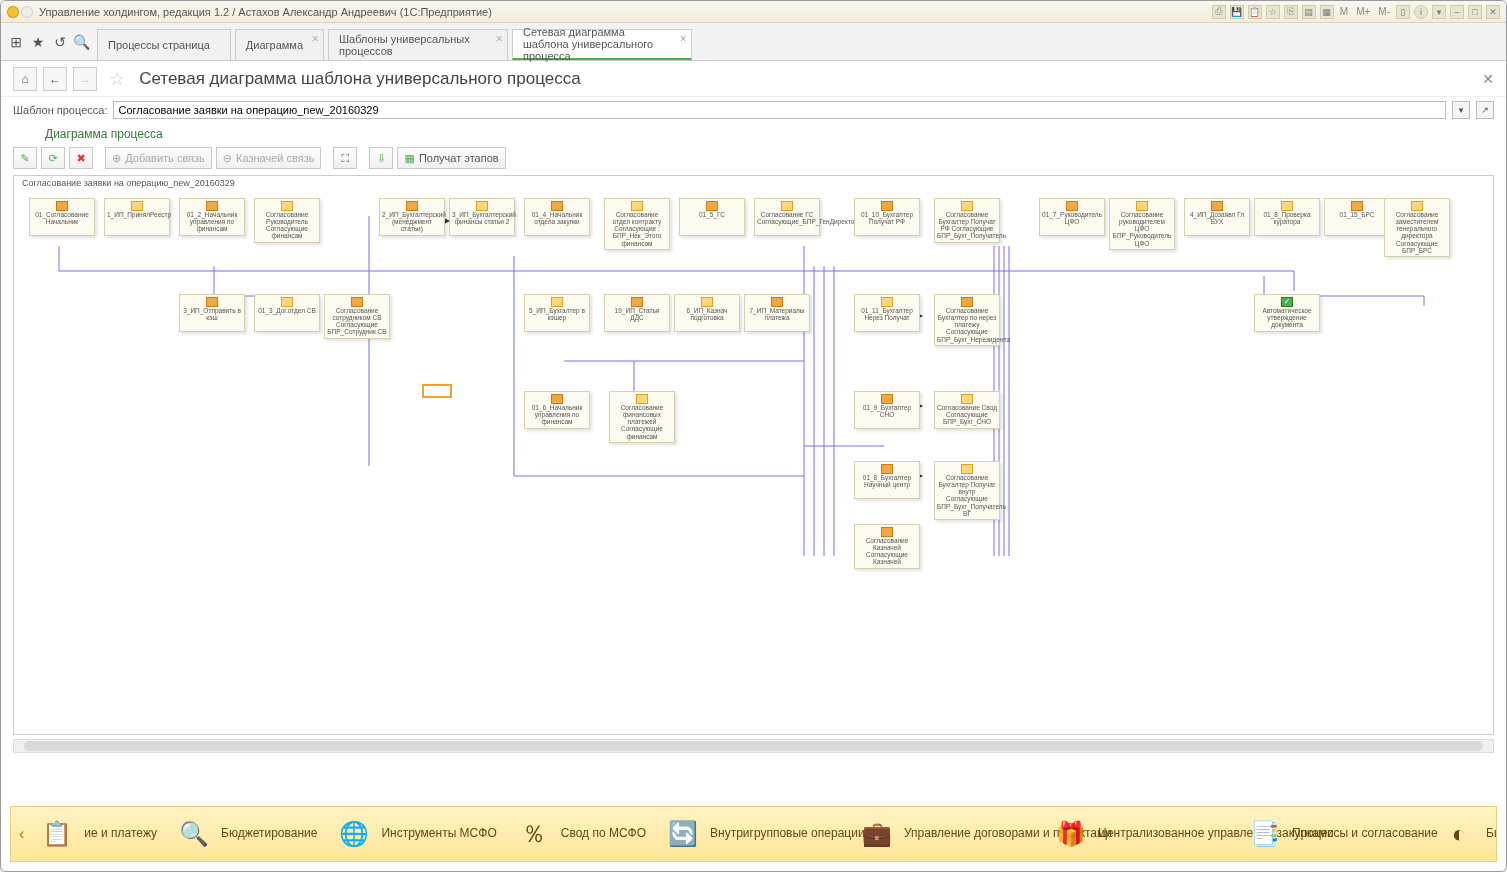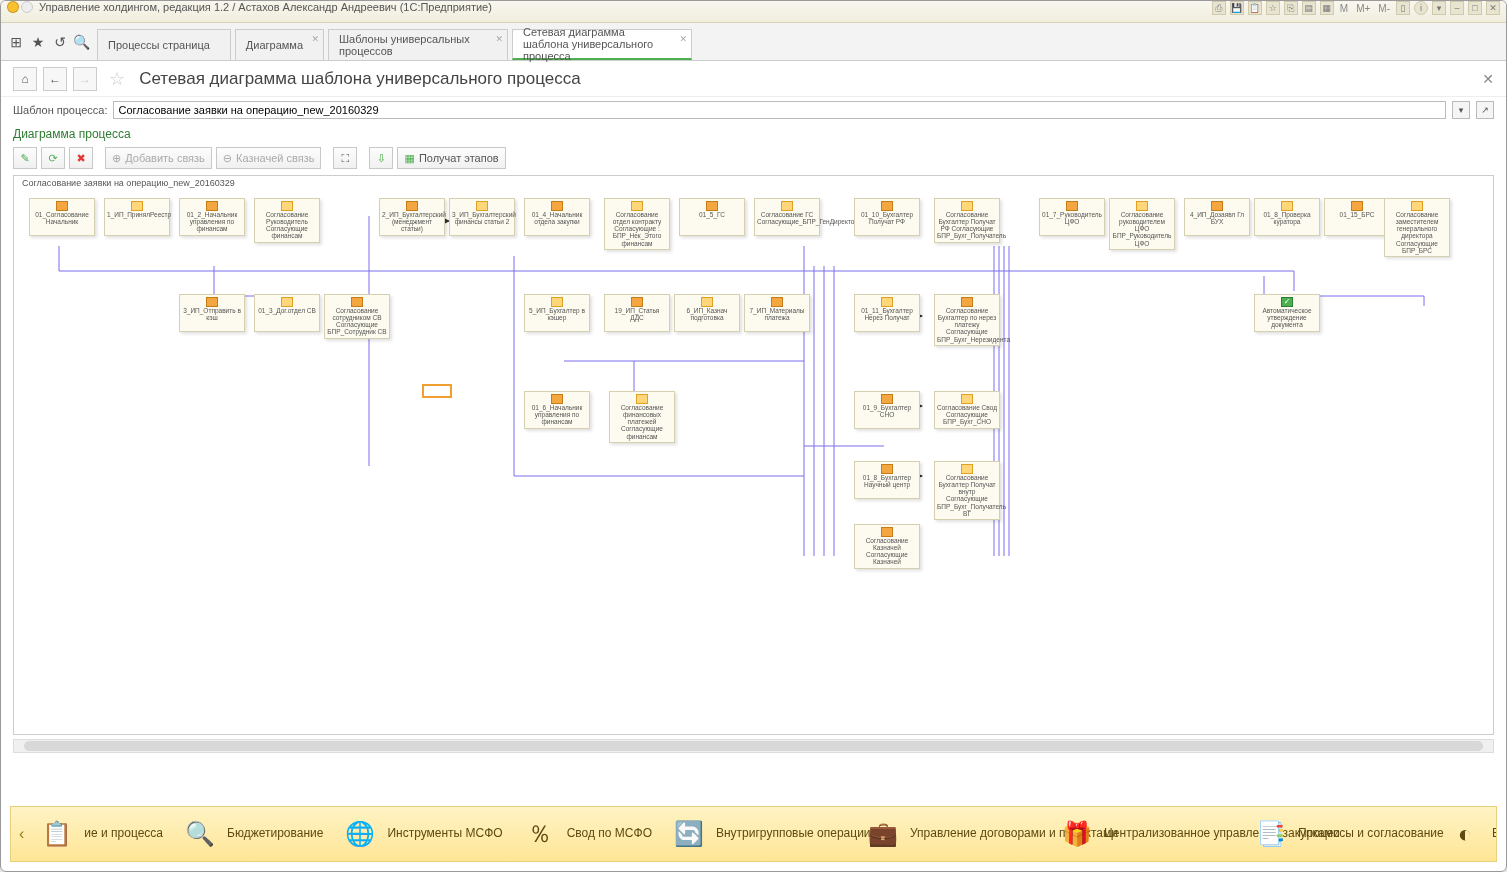--- a/index.html
+++ b/index.html
@@ -1,19 +1,19 @@
 <!DOCTYPE html>
 <html><head>
 <meta charset="utf-8">
 <style>
   * { box-sizing: border-box; margin: 0; padding: 0; }
   body { font-family: Arial, sans-serif; font-size: 11px; background: #fff; width: 1507px; height: 872px; overflow: hidden; border: 1px solid #999; border-radius: 6px; box-shadow: 0 4px 20px rgba(0,0,0,.3); }
 
   
-  .titlebar { height: 22px; background: linear-gradient(#f8f6ee,#f1eede); display:flex; align-items:flex-start; padding:0 6px; border-bottom:1px solid #d8d2b8; font-size:11px; color:#555;}
+  .titlebar { height: 22px; background: linear-gradient(#f8f6ee,#f1eede); display:flex; align-items:center; padding:0 6px; border-bottom:1px solid #d8d2b8; font-size:11px; color:#555;}
   .titlebar .traffic { display:flex; gap:2px; margin-right:6px;}
   .titlebar .traffic span{ width:12px;height:12px;border-radius:50%; display:inline-block; border:1px solid rgba(0,0,0,.2);}
   .traffic .y{background:#fbc02d;} .traffic .g{background:#7cb342;}
   .titlebar .right-icons{ margin-left:auto; display:flex; gap:4px; align-items:center;}
   .titlebar .right-icons .ico{ width:14px; height:14px; background:#e8e4d0; border:1px solid #cfc9ad; font-size:9px; display:flex;align-items:center;justify-content:center; color:#777; cursor:pointer;}
   .titlebar .mtxt{font-size:10px;color:#888;padding:0 2px;}
 
   
   .tabstrip { height:38px; background:#f3f3f3; border-bottom:1px solid #ccc; display:flex; align-items:stretch; padding-left:4px;}
   .tabstrip .sysbtn{ width:22px; display:flex; align-items:center; justify-content:center; font-size:14px; color:#555; cursor:pointer;}
@@ -26,21 +26,21 @@
   .navbtn{ width:24px;height:24px; border:1px solid #ccc; background:#f7f7f7; display:flex;align-items:center;justify-content:center; font-size:12px; color:#555; cursor:pointer;}
   .navrow .title{ font-size:17px; color:#444; margin-left:8px;}
   .navrow .star{ font-size:18px; color:#ccc; margin-left:6px;}
   .navrow .closex{ margin-left:auto; font-size:14px; color:#888; cursor:pointer;}
 
   
   .fieldrow{ padding:4px 12px; display:flex; align-items:center; gap:6px; font-size:11px; color:#555;}
   .fieldrow input{ flex:1; height:18px; border:1px solid #bbb; font-size:11px; padding:0 4px;}
   .fieldrow .mini{ width:18px;height:18px;border:1px solid #bbb;background:#f5f5f5;display:flex;align-items:center;justify-content:center;font-size:9px;cursor:pointer;}
 
-  .sectiontitle{ padding:4px 12px; color:#2e7d32; font-size:12px;}
+  .sectiontitle{ padding:4px 12px; color:#2e7d32; font-size:12px;margin-left:32px;}
 
   
   .toolbar{ padding:2px 12px; display:flex; gap:4px; align-items:center;}
   .tbtn{ height:22px; border:1px solid #c8c8c8; background:linear-gradient(#fdfdfd,#f0f0f0); display:flex; align-items:center; padding:0 6px; font-size:11px; color:#555; cursor:pointer; gap:4px;}
   .tbtn.icononly{ width:24px; padding:0; justify-content:center;}
   .tbtn.disabled{ color:#aaa; cursor:default;}
   .tbtn .ic{ font-size:11px;}
 
   
   .canvaswrap{ margin:4px 12px; border:1px solid #ccc; height:560px; position:relative; overflow:auto; background:#fff;}
@@ -250,21 +250,21 @@
 
 <div class="hscroll">
     <div class="thumb"></div>
   </div>
 
 <div class="launcher">
   <span class="arrow">‹</span>
   <div id="launchitems" style="display:flex;gap:10px;align-items:center;flex:1;">
       <div class="item">
         <div class="bigicon">📋</div>
-        <div class="txt">ие и процесса</div>
+        <div class="txt">ие и платежу</div>
       </div>
       <div class="item">
         <div class="bigicon">🔍</div>
         <div class="txt">Бюджетирование</div>
       </div>
       <div class="item">
         <div class="bigicon">🌐</div>
         <div class="txt">Инструменты МСФО</div>
       </div>
       <div class="item">

